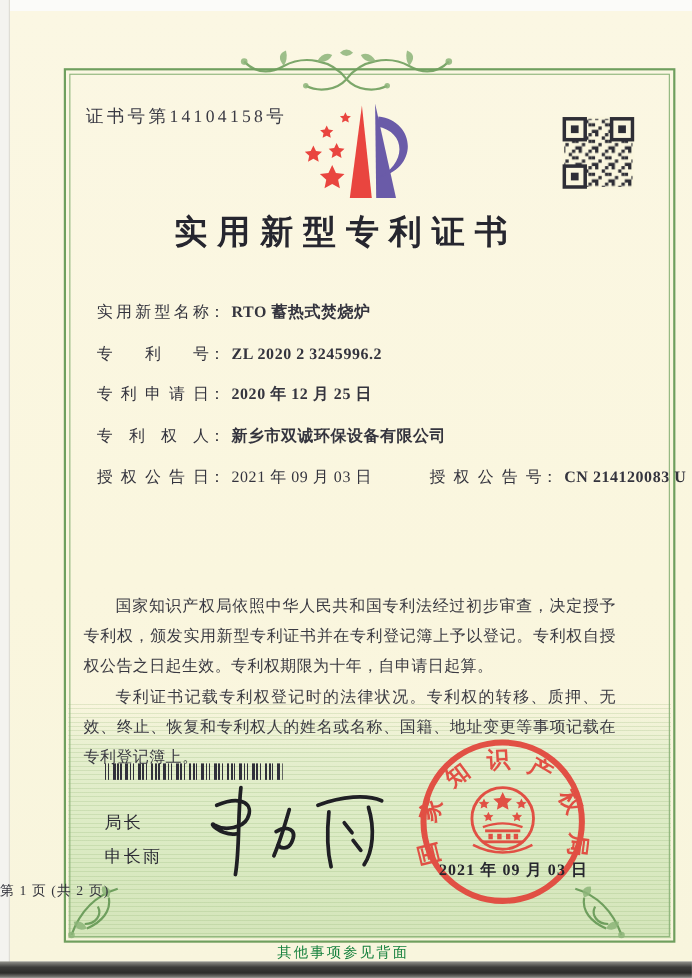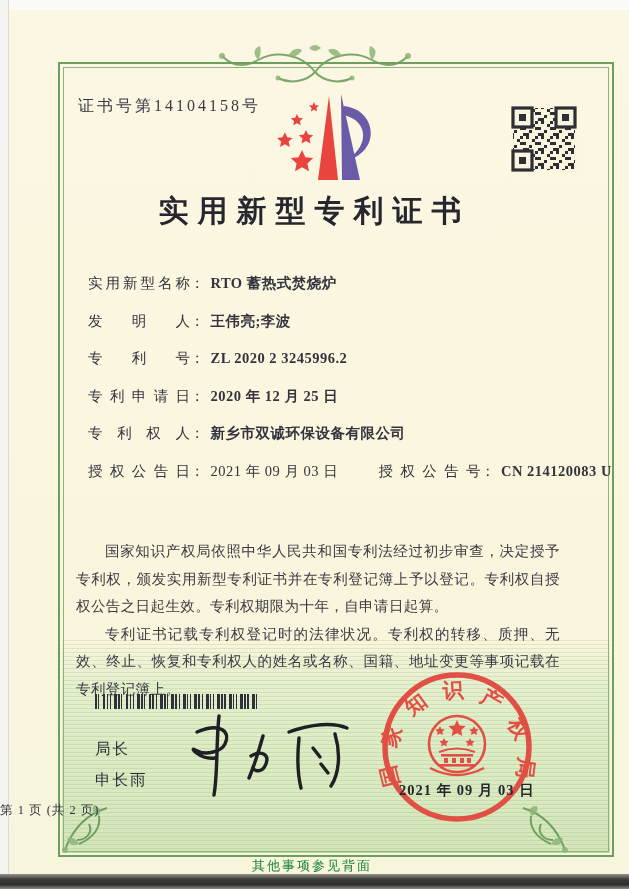--- a/index.html
+++ b/index.html
@@ -31,21 +31,21 @@
   .logo{position:absolute;left:272px;top:90px;width:106px;height:100px;}
   .qr{position:absolute;left:511px;top:106px;width:66px;height:66px;}
   .title{position:absolute;left:0;top:191px;width:629px;text-align:center;
     font-size:30px;font-weight:700;color:#26262f;letter-spacing:9px;}
   
   .fields{position:absolute;left:88px;top:274px;width:500px;font-size:14.5px;color:#34343e;}
   .frow{height:37.6px;white-space:nowrap;}
   .flabel{display:inline-block;width:102px;text-align:justify;text-align-last:justify;vertical-align:top;}
   .colon{display:inline-block;margin-right:6px;}
   .fvalue{letter-spacing:.5px;font-weight:bold;}
-  .grant2{margin-left:18px;}
+  .grant2{margin-left:30px;}
   .grant-val1{display:inline-block;width:150px;letter-spacing:.5px;}
   
   .paras{position:absolute;left:76px;top:538px;width:484px;font-size:14.5px;color:#3a3a42;
     line-height:27.5px;text-align:justify;letter-spacing:.4px;}
   .paras p{margin:0;text-indent:2em;}
   
   .barcode{position:absolute;left:95px;top:694px;width:162px;height:15px;
     background:repeating-linear-gradient(90deg,
       #30303a 0 1.5px, transparent 1.5px 3px,
       #30303a 3px 4px, transparent 4px 7.5px,
@@ -165,23 +165,20 @@
   </g>
 </svg>
 
 <div class="title">实用新型专利证书</div>
 
 <div class="fields">
   <div class="frow">
     <span class="flabel">实用新型名称</span><span class="colon">：</span><span class="fvalue">RTO 蓄热式焚烧炉</span>
   </div>
   <div class="frow">
-    <span class="flabel">发明人</span><span class="colon">：</span><span class="fvalue">王伟亮;李波</span>
-  </div>
-  <div class="frow">
     <span class="flabel">专利号</span><span class="colon">：</span><span class="fvalue">ZL 2020 2 3245996.2</span>
   </div>
   <div class="frow">
     <span class="flabel">专利申请日</span><span class="colon">：</span><span class="fvalue">2020 年 12 月 25 日</span>
   </div>
   <div class="frow">
     <span class="flabel">专利权人</span><span class="colon">：</span><span class="fvalue">新乡市双诚环保设备有限公司</span>
   </div>
   <div class="frow">
     <span class="flabel">授权公告日</span><span class="colon">：</span><span class="grant-val1">2021 年 09 月 03 日</span><span class="flabel grant2">授权公告号</span><span class="colon">：</span><span class="fvalue">CN 214120083 U</span>

